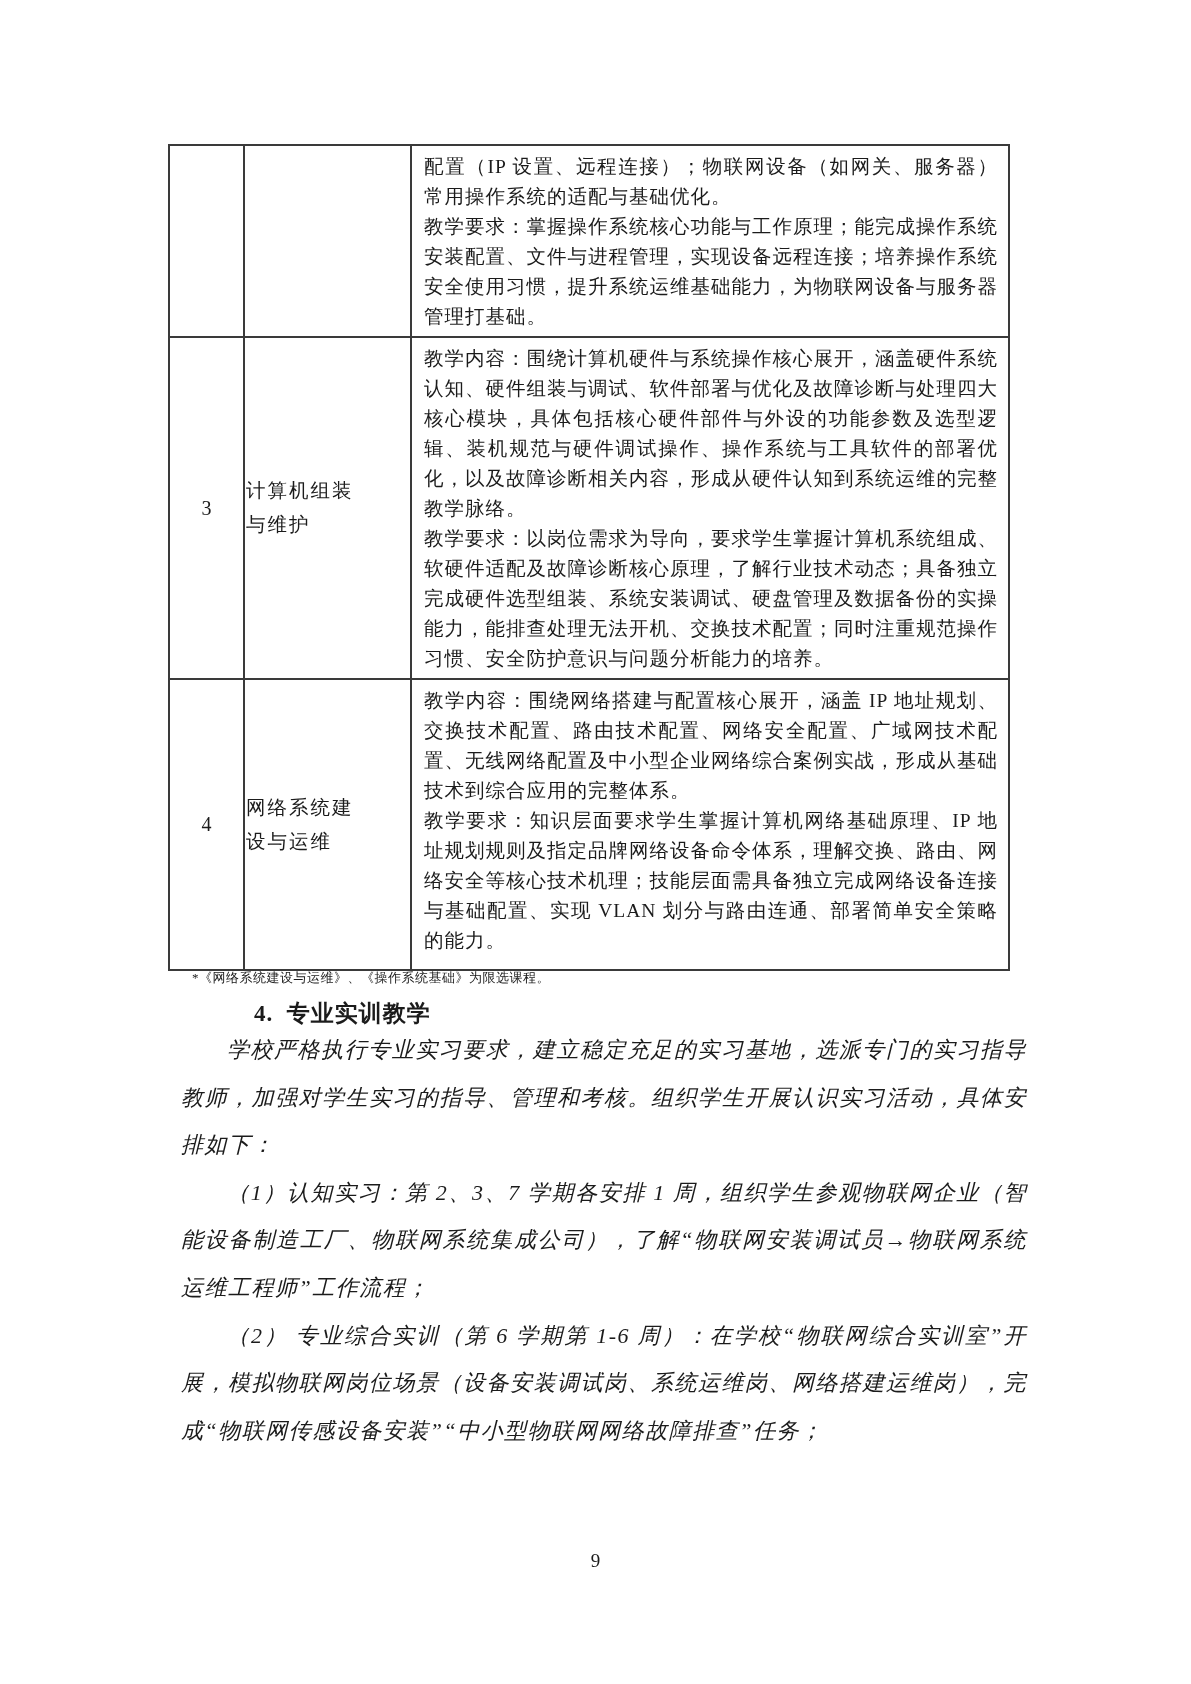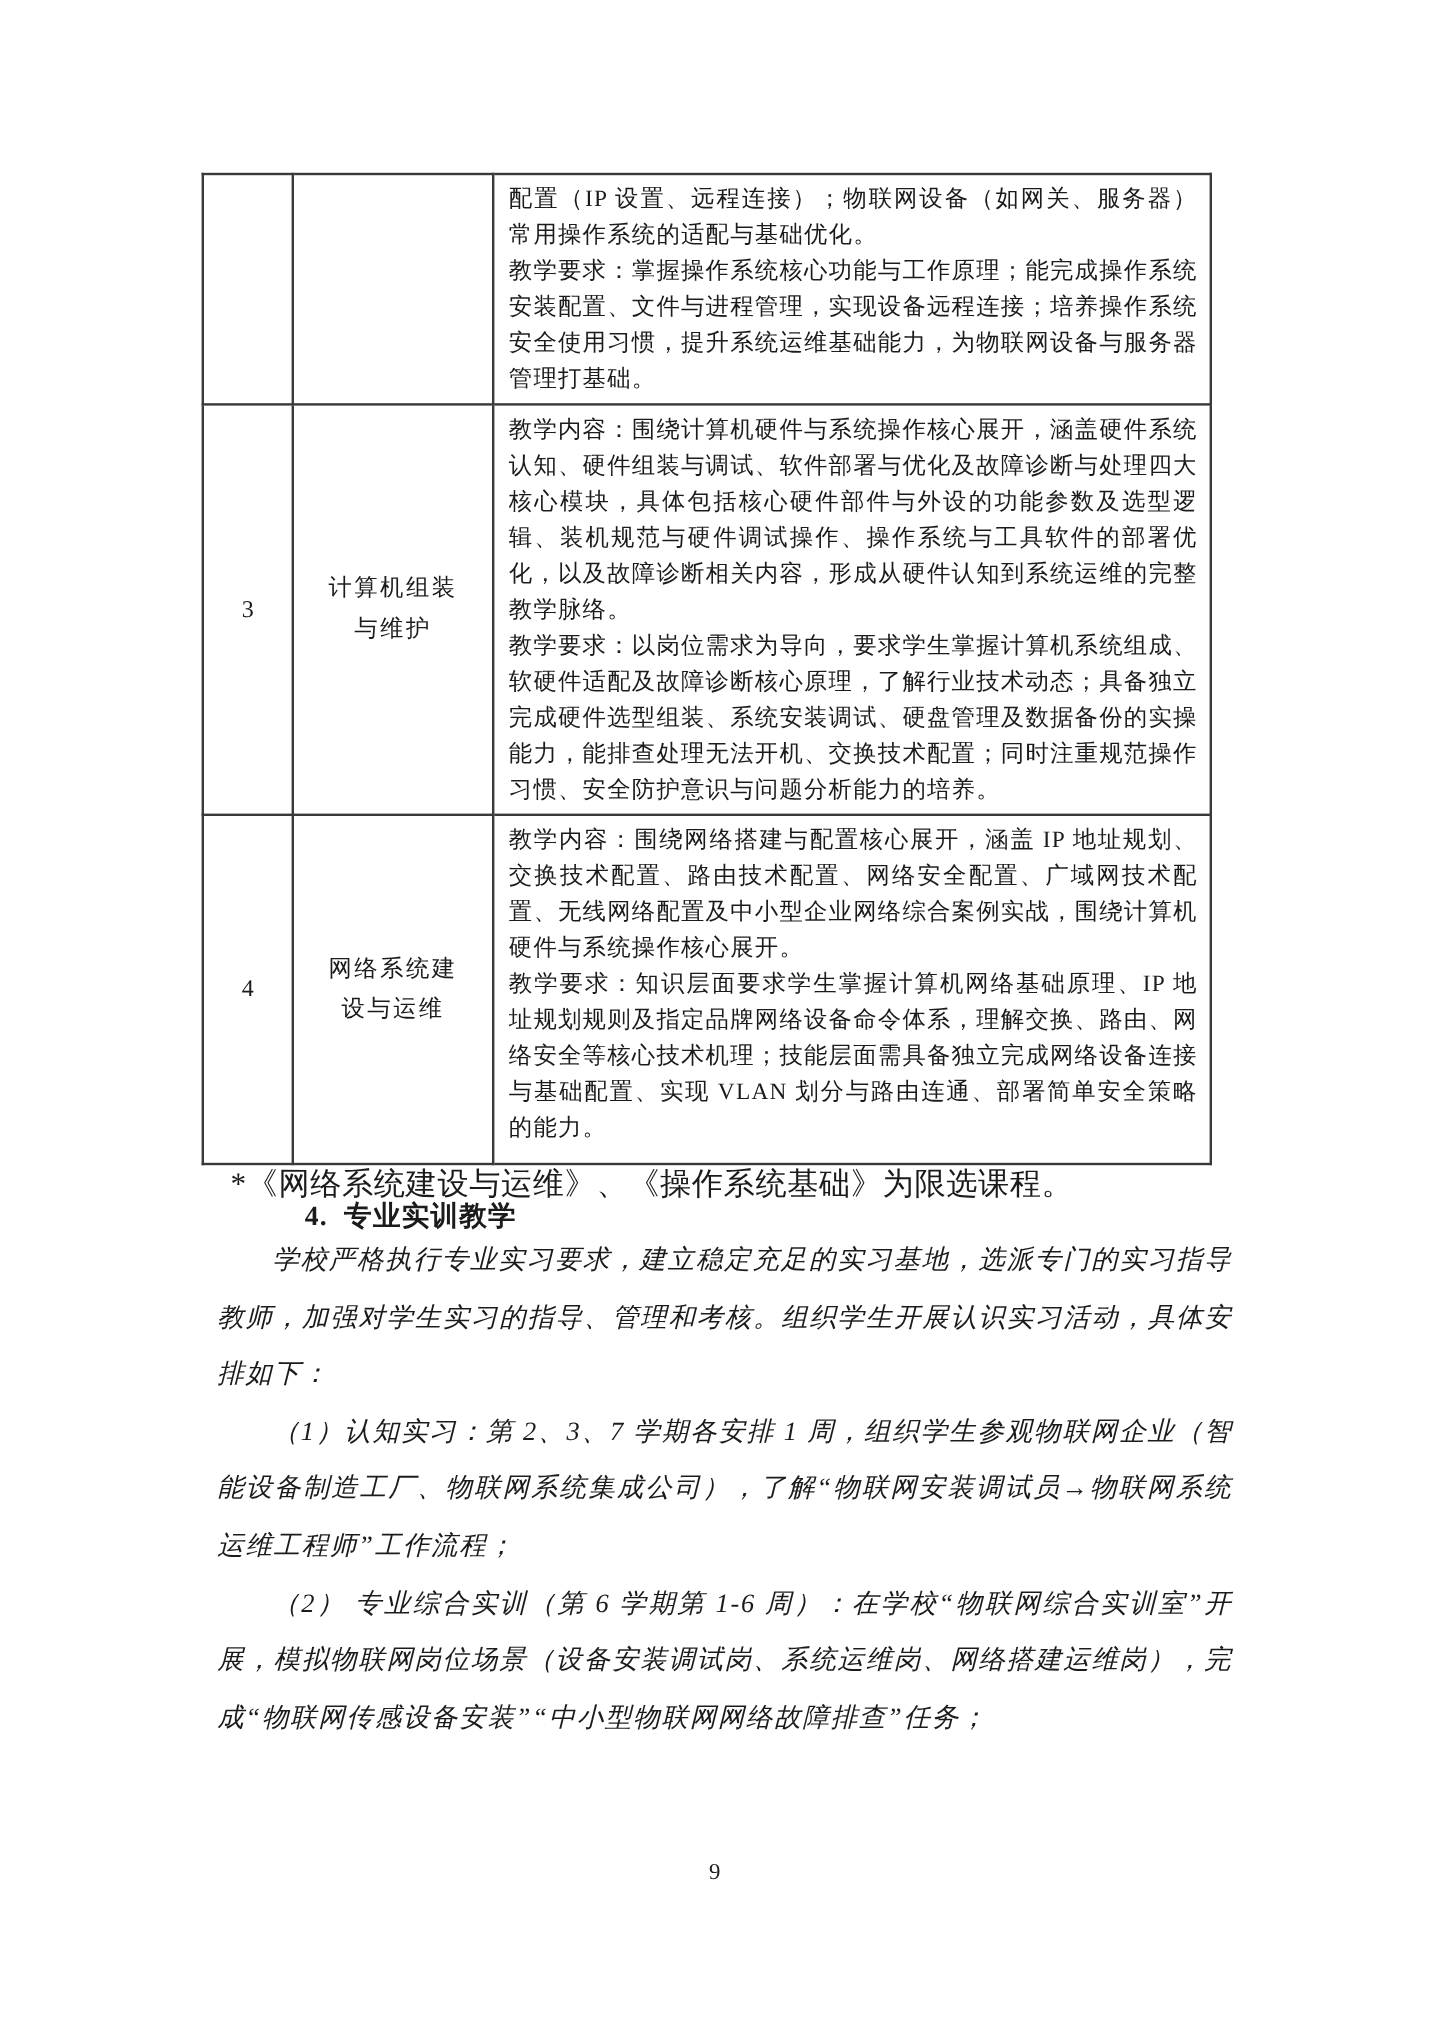--- a/index.html
+++ b/index.html
@@ -31,21 +31,21 @@
     box-sizing: border-box;
   }
   td.cell-num {
     width: 75px;
     text-align: center;
     vertical-align: middle;
     font-size: 20px;
   }
   td.cell-course {
     width: 167px;
-    text-align: center;
+    text-align: left;
     vertical-align: middle;
     font-size: 19.5px;
     line-height: 34px;
     letter-spacing: 2px;
     white-space: pre-line;
   }
   td.cell-content {
     vertical-align: top;
     padding: 6px 10px 4px 12px;
   }
@@ -54,21 +54,21 @@
     line-height: 30px;
     letter-spacing: 1px;
     text-align: justify;
   }
 
   
   .footnote {
     position: absolute;
     left: 192px;
     top: 969px;
-    font-size: 26px;
+    font-size: 13px;
     letter-spacing: 0.5px;
     white-space: pre;
   }
   .section-heading {
     position: absolute;
     left: 238px;
     top: 998px;
     font-size: 23px;
     font-weight: bold;
     letter-spacing: 1px;
@@ -121,21 +121,21 @@
         <td class="cell-content">
           <div class="cell-para">教学内容：围绕计算机硬件与系统操作核心展开，涵盖硬件系统认知、硬件组装与调试、软件部署与优化及故障诊断与处理四大核心模块，具体包括核心硬件部件与外设的功能参数及选型逻辑、装机规范与硬件调试操作、操作系统与工具软件的部署优化，以及故障诊断相关内容，形成从硬件认知到系统运维的完整教学脉络。</div>
           <div class="cell-para">教学要求：以岗位需求为导向，要求学生掌握计算机系统组成、软硬件适配及故障诊断核心原理，了解行业技术动态；具备独立完成硬件选型组装、系统安装调试、硬盘管理及数据备份的实操能力，能排查处理无法开机、交换技术配置；同时注重规范操作习惯、安全防护意识与问题分析能力的培养。</div>
         </td>
       </tr>
       <tr style="height:291px;">
         <td class="cell-num">4</td>
         <td class="cell-course">网络系统建
 设与运维</td>
         <td class="cell-content">
-          <div class="cell-para">教学内容：围绕网络搭建与配置核心展开，涵盖 IP 地址规划、交换技术配置、路由技术配置、网络安全配置、广域网技术配置、无线网络配置及中小型企业网络综合案例实战，围绕计算机硬件与系统操作核心展开。</div>
+          <div class="cell-para">教学内容：围绕网络搭建与配置核心展开，涵盖 IP 地址规划、交换技术配置、路由技术配置、网络安全配置、广域网技术配置、无线网络配置及中小型企业网络综合案例实战，形成从基础技术到综合应用的完整体系。</div>
           <div class="cell-para">教学要求：知识层面要求学生掌握计算机网络基础原理、IP 地址规划规则及指定品牌网络设备命令体系，理解交换、路由、网络安全等核心技术机理；技能层面需具备独立完成网络设备连接与基础配置、实现 VLAN 划分与路由连通、部署简单安全策略的能力。</div>
         </td>
       </tr>
     </tbody>
   </table>
 
   <div class="footnote">*《网络系统建设与运维》、《操作系统基础》为限选课程。</div>
 
   <div class="section-heading">4.  专业实训教学</div>
 

